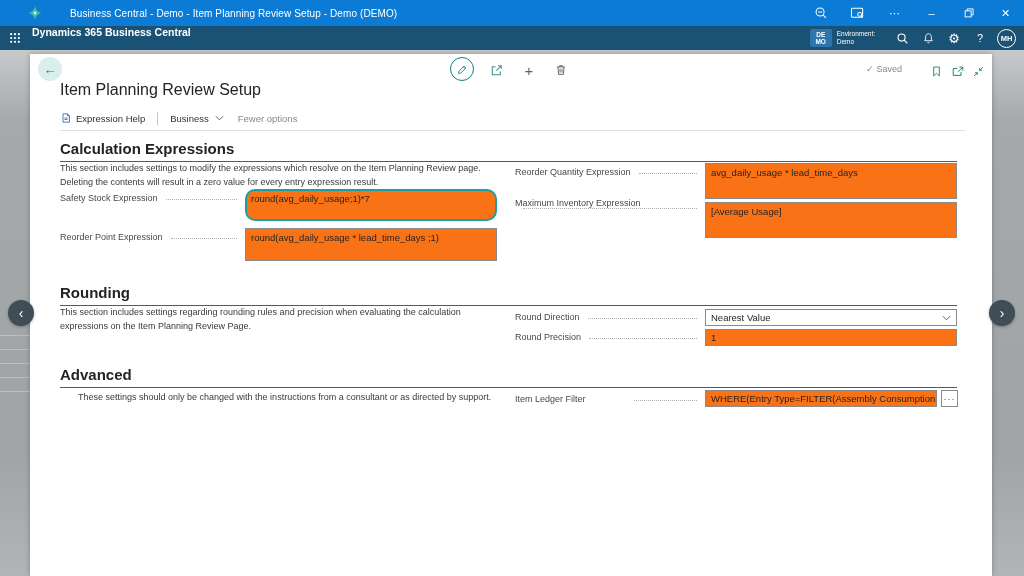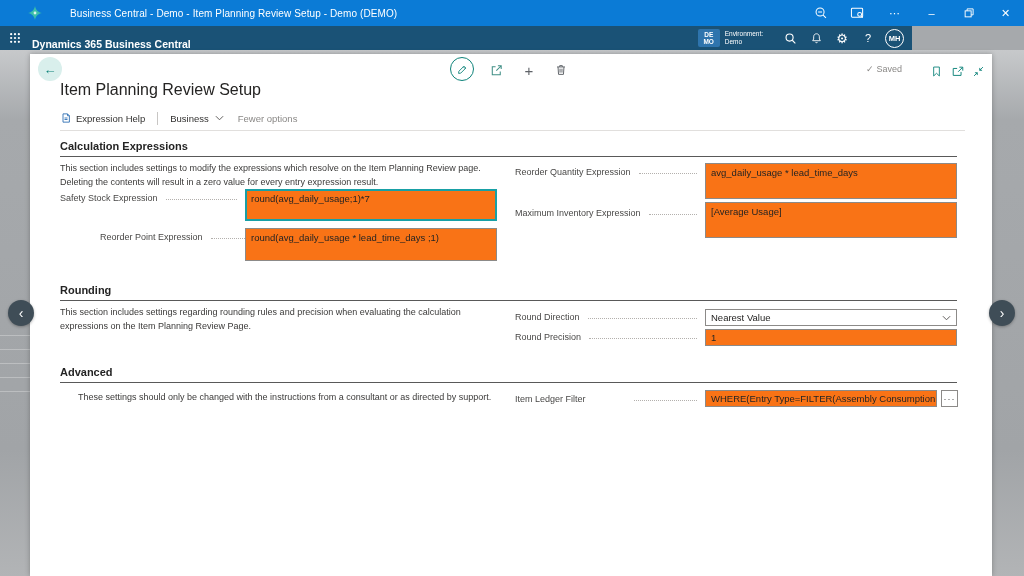--- a/index.html
+++ b/index.html
@@ -11,22 +11,22 @@
   .titlebar { position:absolute; left:0; top:0; width:1024px; height:26px;
     background:#0b7bd6; display:flex; align-items:center; color:#fff; }
   .titlebar .logo { margin-left:28px; display:flex; align-items:center; }
   .titlebar .wtitle { margin-left:28px; font-size:10px; letter-spacing:.1px; }
   .win-controls { margin-left:auto; display:flex; align-items:center; height:100%; }
   .win-btn { width:37px; height:26px; display:flex; align-items:center; justify-content:center;
     color:#fff; font-size:11px; cursor:default; }
   .win-btn svg { display:block; }
 
   
-  .navbar { position:absolute; left:0; top:26px; width:912px; height:24px;
-    background:#1a5276; display:flex; align-items:flex-end; color:#fff; }
+  .navbar { position:absolute; left:0; top:26px; width:1024px; height:24px;
+    background:#1a5276; display:flex; align-items:flex-start; color:#fff; }
   .waffle { width:30px; height:24px; display:flex; align-items:center; justify-content:center; }
   .appname { font-size:10.5px; font-weight:bold; margin-left:2px; }
   .nav-right { margin-left:auto; display:flex; align-items:center; height:100%; }
   .env-badge { width:22px; height:18px; background:#2e74ad; border-radius:2px; color:#fff;
     font-size:6.5px; font-weight:bold; display:flex; flex-direction:column; align-items:center;
     justify-content:center; line-height:1.1; }
   .env-text { margin-left:5px; font-size:6.5px; line-height:1.25; }
   .nav-icon { width:26px; height:24px; display:flex; align-items:center; justify-content:center; }
   .nav-icon.qmark { font-size:11px; }
   .gear-glyph { font-size:13px; line-height:1; }
@@ -55,21 +55,21 @@
   .page-title { position:absolute; left:30px; top:27px; font-size:16px; color:#252423; }
 
   .actionbar { position:absolute; left:30px; top:56px; height:16px; display:flex;
     align-items:center; font-size:9.5px; color:#323130; }
   .action { display:flex; align-items:center; gap:4px; cursor:pointer; white-space:nowrap; }
   .action .chev { margin-left:2px; }
   .ab-divider { width:1px; height:13px; background:#c8c6c4; margin:0 12px; }
   .fewer { color:#8a8886; margin-left:14px; }
   .ab-border { position:absolute; left:30px; top:76px; width:905px; border-top:1px solid #e1dfdd; }
 
-  .section-h { position:absolute; left:30px; width:897px; font-size:11px; font-weight:bold;
+  .section-h { position:absolute; left:30px; width:897px; font-size:15px; font-weight:bold;
     color:#242424; padding-bottom:4px; border-bottom:1px solid #595959; }
   .desc { position:absolute; left:30px; font-size:9px; color:#3b3a39; line-height:1.5; }
 
   .lblrow { position:absolute; display:flex; font-size:9px; color:#494847; }
   .lblrow .leader { flex:1; border-bottom:1px dotted #b3b0ad; margin:0 8px 2px 8px; height:7px; }
   .lbl-left { left:30px; width:185px; }
   .lbl-right { left:485px; width:190px; }
 
   .textbox { position:absolute; background:#f97316; border:1px solid #8c8a88; font-size:9.5px;
     color:#252423; padding:3px 5px; overflow:hidden; white-space:nowrap; cursor:text; }
@@ -240,35 +240,35 @@
       </div>
       <div class="ab-border"></div>
 
       <div class="section-h" style="top:86px;">Calculation Expressions</div>
       <div class="desc" style="top:108px; width:440px;">This section includes settings to modify the expressions which resolve on the Item Planning Review page. Deleting the contents will result in a zero value for every entry expression result.</div>
 
       <div class="lblrow lbl-left" style="top:139px;">
         <span>Safety Stock Expression</span>
         <span class="leader"></span>
       </div>
-      <div class="textbox focused" style="left:215px; top:135px; width:252px; height:32px;">round(avg_daily_usage;1)*7</div>
-
-      <div class="lblrow lbl-left" style="top:178px;margin-left:40px;">
+      <div class="textbox focused" style="left:215px; top:135px; width:252px; height:32px;border-radius:10px;">round(avg_daily_usage;1)*7</div>
+
+      <div class="lblrow lbl-left" style="top:178px;">
         <span>Reorder Point Expression</span>
         <span class="leader"></span>
       </div>
       <div class="textbox" style="left:215px; top:174px; width:252px; height:33px;">round(avg_daily_usage * lead_time_days ;1)</div>
 
       <div class="lblrow lbl-right" style="top:113px;">
         <span>Reorder Quantity Expression</span>
         <span class="leader"></span>
       </div>
       <div class="textbox" style="left:675px; top:109px; width:252px; height:36px;">avg_daily_usage * lead_time_days</div>
 
-      <div class="lblrow lbl-right" style="top:154px;">
+      <div class="lblrow lbl-right" style="top:144px;flex-direction:column;">
         <span>Maximum Inventory Expression</span>
         <span class="leader"></span>
       </div>
       <div class="textbox" style="left:675px; top:148px; width:252px; height:36px;">[Average Usage]</div>
 
       <div class="section-h" style="top:230px;">Rounding</div>
       <div class="desc" style="top:252px; width:440px;">This section includes settings regarding rounding rules and precision when evaluating the calculation expressions on the Item Planning Review Page.</div>
 
       <div class="lblrow lbl-right" style="top:258px;">
         <span>Round Direction</span>

